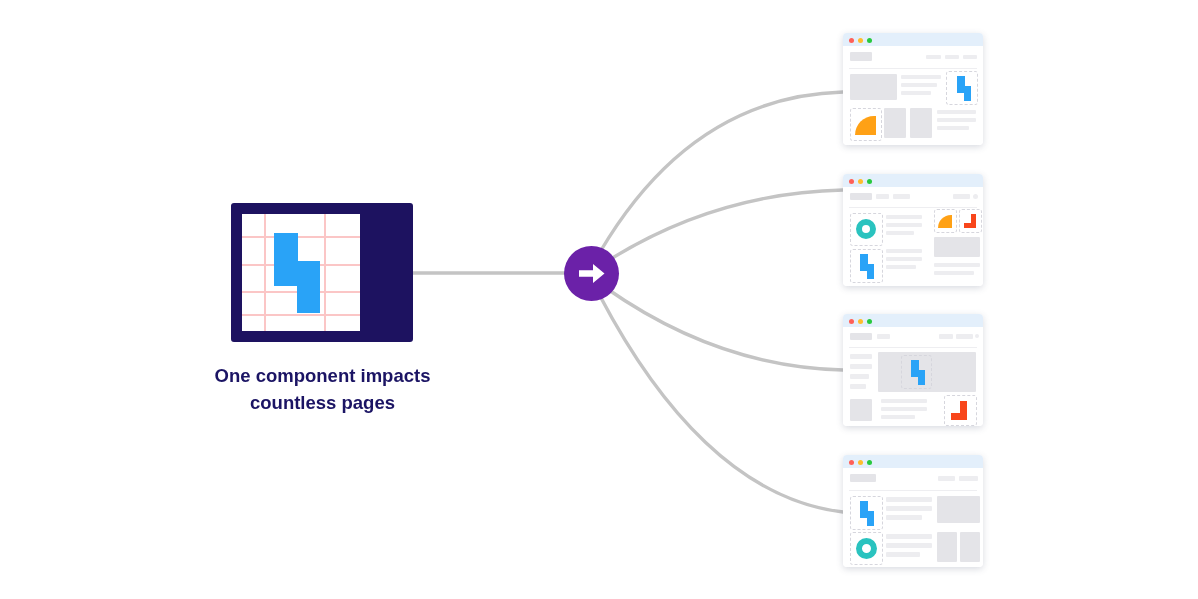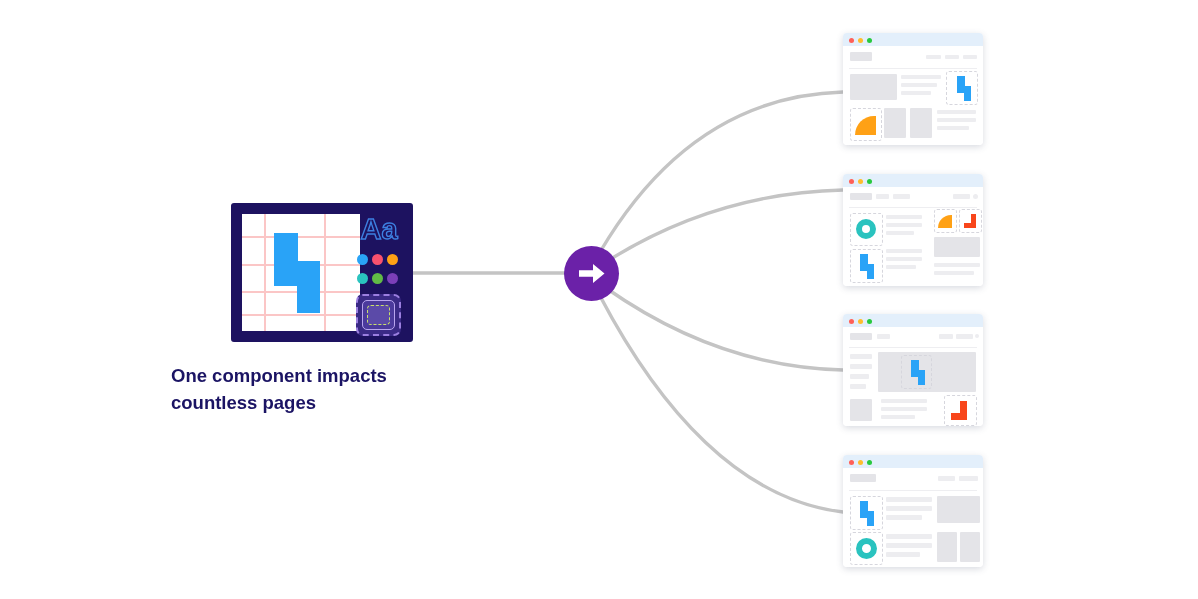--- a/index.html
+++ b/index.html
@@ -50,21 +50,21 @@
     position:absolute;left:4px;top:4px;right:4px;bottom:4px;
     border:1.5px solid #b9a6ef;border-radius:5px;background:#4b3a9c;
   }
   .swatchbox .core{
     position:absolute;left:4px;top:4px;right:4px;bottom:4px;
     border:1.5px dashed #c8e06a;border-radius:4px;background:#5b4aa8;
   }
 
   .caption{
     position:absolute;left:171px;top:362px;width:303px;
-    text-align:left;color:#1b1464;
+    text-align:center;color:#1b1464;
     font-size:18.5px;font-weight:bold;line-height:27px;
     font-family:"Liberation Sans", sans-serif;
   }
 
   
   .hub{
     position:absolute;left:564px;top:246px;width:55px;height:55px;
     border-radius:50%;background:#6b21a8;
   }
   .hub svg{position:absolute;left:15px;top:17px;}
@@ -113,31 +113,20 @@
         <div class="gl h" style="top:50px"></div>
         <div class="gl h" style="top:77px"></div>
         <div class="gl h" style="top:100px"></div>
         <div class="blue-shape">
           <i style="left:32px;top:19px;width:24px;height:28px;"></i>
           <i style="left:32px;top:47px;width:46px;height:25px;"></i>
           <i style="left:55px;top:72px;width:23px;height:27px;"></i>
         </div>
       </div>
 
-      <div class="side">
-        <div class="aa">Aa</div>
-        <div class="dots">
-          <span class="dot" style="background:#29a3f7"></span><span class="dot" style="background:#f9516e"></span><span class="dot" style="background:#ffa115"></span><span class="dot" style="background:#2ac3bf"></span><span class="dot" style="background:#61bb46"></span><span class="dot" style="background:#7b3fb8"></span>
-        </div>
-        <div class="swatchbox">
-          <div class="mid">
-            <div class="core"></div>
-          </div>
-        </div>
-      </div>
     </div>
   </div>
 
   <div class="caption">One component impacts countless pages</div>
 
   <div class="hub">
     <svg width="26" height="21" viewBox="0 0 26 21">
       <path d="M0 7.2 H14 V1 L25.5 10.5 L14 20 V13.8 H0 Z" fill="#ffffff"></path>
     </svg>
   </div>

